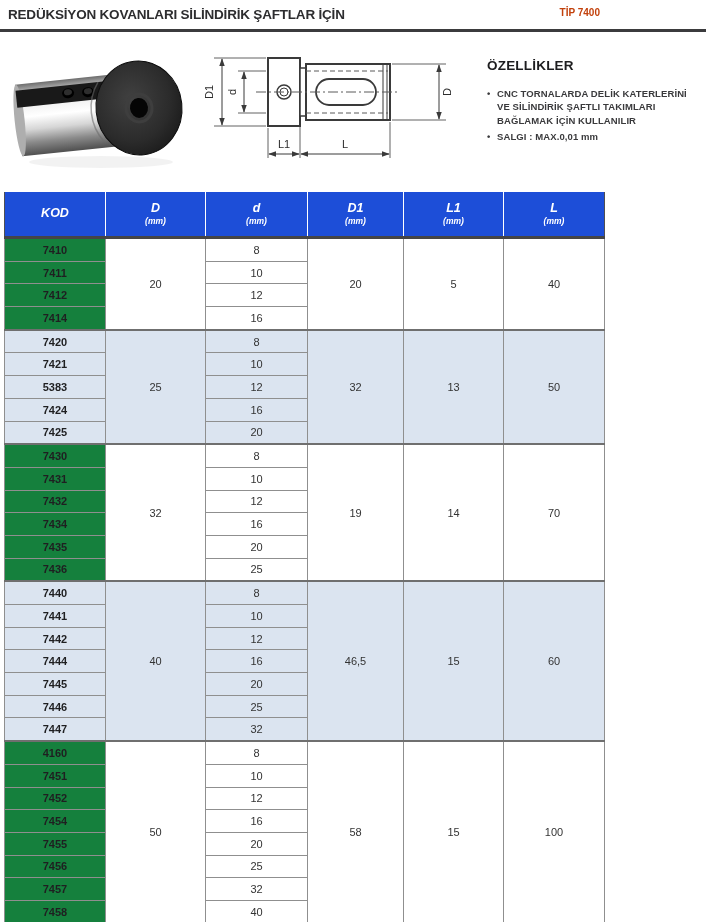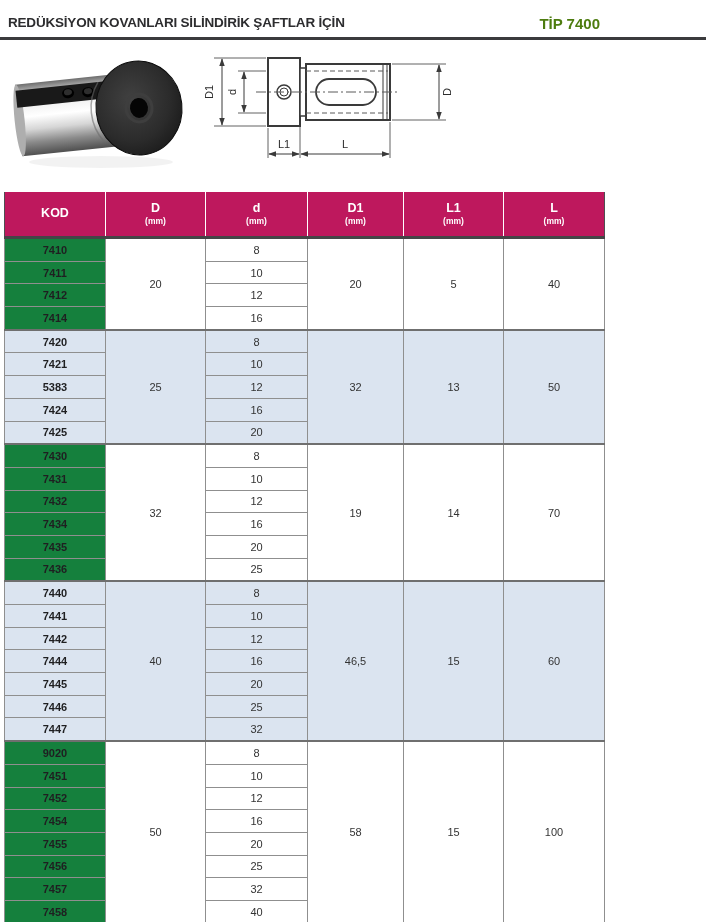--- a/index.html
+++ b/index.html
@@ -1,48 +1,48 @@
 <!DOCTYPE html>
 <html><head>
 <meta charset="utf-8">
 <style>
   html,body{margin:0;padding:0;background:#ffffff;}
   .page{
     position:relative;width:706px;height:922px;background:#fff;overflow:hidden;
     font-family:"Liberation Sans","DejaVu Sans",sans-serif;color:#222;
   }
   
-  .titlebar{position:absolute;left:0;top:8px;width:608px;height:34px;text-align:center;}
+  .titlebar{position:absolute;left:0;top:0;width:608px;height:34px;text-align:center;}
   .titlebar .title{
     position:absolute;left:8px;top:7px;font-size:13.5px;font-weight:bold;color:#2d2d2f;
     letter-spacing:-0.2px;white-space:nowrap;
   }
   .titlebar .tip{
-    position:absolute;right:8px;top:7px;font-size:15px;font-weight:bold;color:#4d7c0f;
+    position:absolute;right:8px;top:7px;font-size:10px;font-weight:bold;color:#c2410c;
   }
   .titlebar .rule{
     position:absolute;left:0;top:29px;width:706px;height:3px;background:#3b3b3d;
   }
   
   .photo-box{position:absolute;left:6px;top:46px;width:188px;height:128px;}
   .drawing-box{position:absolute;left:198px;top:44px;width:264px;height:132px;}
   .features{position:absolute;left:487px;top:58px;width:214px;}
   .features h2{margin:0 0 14px 0;font-size:13.5px;font-weight:bold;color:#1d1d1f;letter-spacing:0.2px;}
   .features ul{margin:0;padding:0;list-style:none;}
   .features li{
     position:relative;padding-left:10px;font-size:9.5px;line-height:1.4;color:#3a3a3c;
     font-weight:bold;letter-spacing:0.1px;margin-bottom:3px;
   }
   .features li:before{content:"•";position:absolute;left:0;top:0;color:#3a3a3c;}
   
   .tablewrap{position:absolute;left:4px;top:192px;width:600px;}
   table.spec{border-collapse:collapse;table-layout:fixed;width:600px;}
   table.spec th{
-    background:#be185d;color:#ffffff;height:44px;padding:0;text-align:center;vertical-align:middle;
-    border-left:1px solid #ffffff;border-right:1px solid #ffffff;border-bottom:3px solid #454547;
+    background:#1d4ed8;color:#ffffff;height:44px;padding:0;text-align:center;vertical-align:middle;
+    border-left:1px solid #ffffff;border-right:1px solid #ffffff;border-bottom:3px solid #454547;font-style:italic;
   }
   table.spec th:first-child{border-left:1px solid #4f4f52;}
   table.spec th:last-child{border-right:1px solid #4f4f52;}
   th .hlabel{display:block;font-size:12.5px;font-weight:bold;line-height:1.1;}
   th .hunit{display:block;font-size:8.5px;font-weight:bold;line-height:1.2;}
   table.spec td{
     border:1px solid #8f8f8f;height:21.7px;padding:0;text-align:center;vertical-align:middle;
     font-size:11px;color:#333;background:#ffffff;
   }
   table.spec td.kod{background:#15803d;font-weight:bold;color:#1f1f21;}
@@ -139,20 +139,27 @@
       <line x1="70" y1="84" x2="70" y2="114" stroke="#3a3a3a" stroke-width="0.8"></line>
       <line x1="102" y1="78" x2="102" y2="114" stroke="#3a3a3a" stroke-width="0.8"></line>
       <line x1="192" y1="78" x2="192" y2="114" stroke="#3a3a3a" stroke-width="0.8"></line>
       <line x1="71" y1="110" x2="101" y2="110" stroke="#3a3a3a" stroke-width="1" marker-start="url(#arr)" marker-end="url(#arr)"></line>
       <line x1="103" y1="110" x2="191" y2="110" stroke="#3a3a3a" stroke-width="1" marker-start="url(#arr)" marker-end="url(#arr)"></line>
       <text x="86" y="104" font-size="11" fill="#2d2d2d" text-anchor="middle">L1</text>
       <text x="147" y="104" font-size="11" fill="#2d2d2d" text-anchor="middle">L</text>
     </svg>
   </div>
 
+  <div class="features">
+    <h2>ÖZELLİKLER</h2>
+    <ul>
+      <li>CNC TORNALARDA DELİK KATERLERİNİ VE SİLİNDİRİK ŞAFTLI TAKIMLARI BAĞLAMAK İÇİN KULLANILIR</li>
+      <li>SALGI : MAX.0,01 mm</li>
+    </ul>
+  </div>
 
   <div class="tablewrap">
     <table class="spec">
       <colgroup>
         <col style="width:101px">
           <col style="width:100px">
           <col style="width:102px">
         <col style="width:96px">
           <col style="width:100px">
           <col style="width:101px">
@@ -283,21 +290,21 @@
           </tr>
           <tr class="shaded">
             <td class="kod">7446</td>
             <td>25</td>
           </tr>
           <tr class="shaded">
             <td class="kod">7447</td>
             <td>32</td>
           </tr>
           <tr class="plain group-start">
-            <td class="kod">9020</td>
+            <td class="kod">4160</td>
             <td rowspan="8">50</td>
             <td>8</td>
             <td rowspan="8">58</td>
             <td rowspan="8">15</td>
             <td rowspan="8">100</td>
           </tr>
           <tr class="plain">
             <td class="kod">7451</td>
             <td>10</td>
           </tr>

